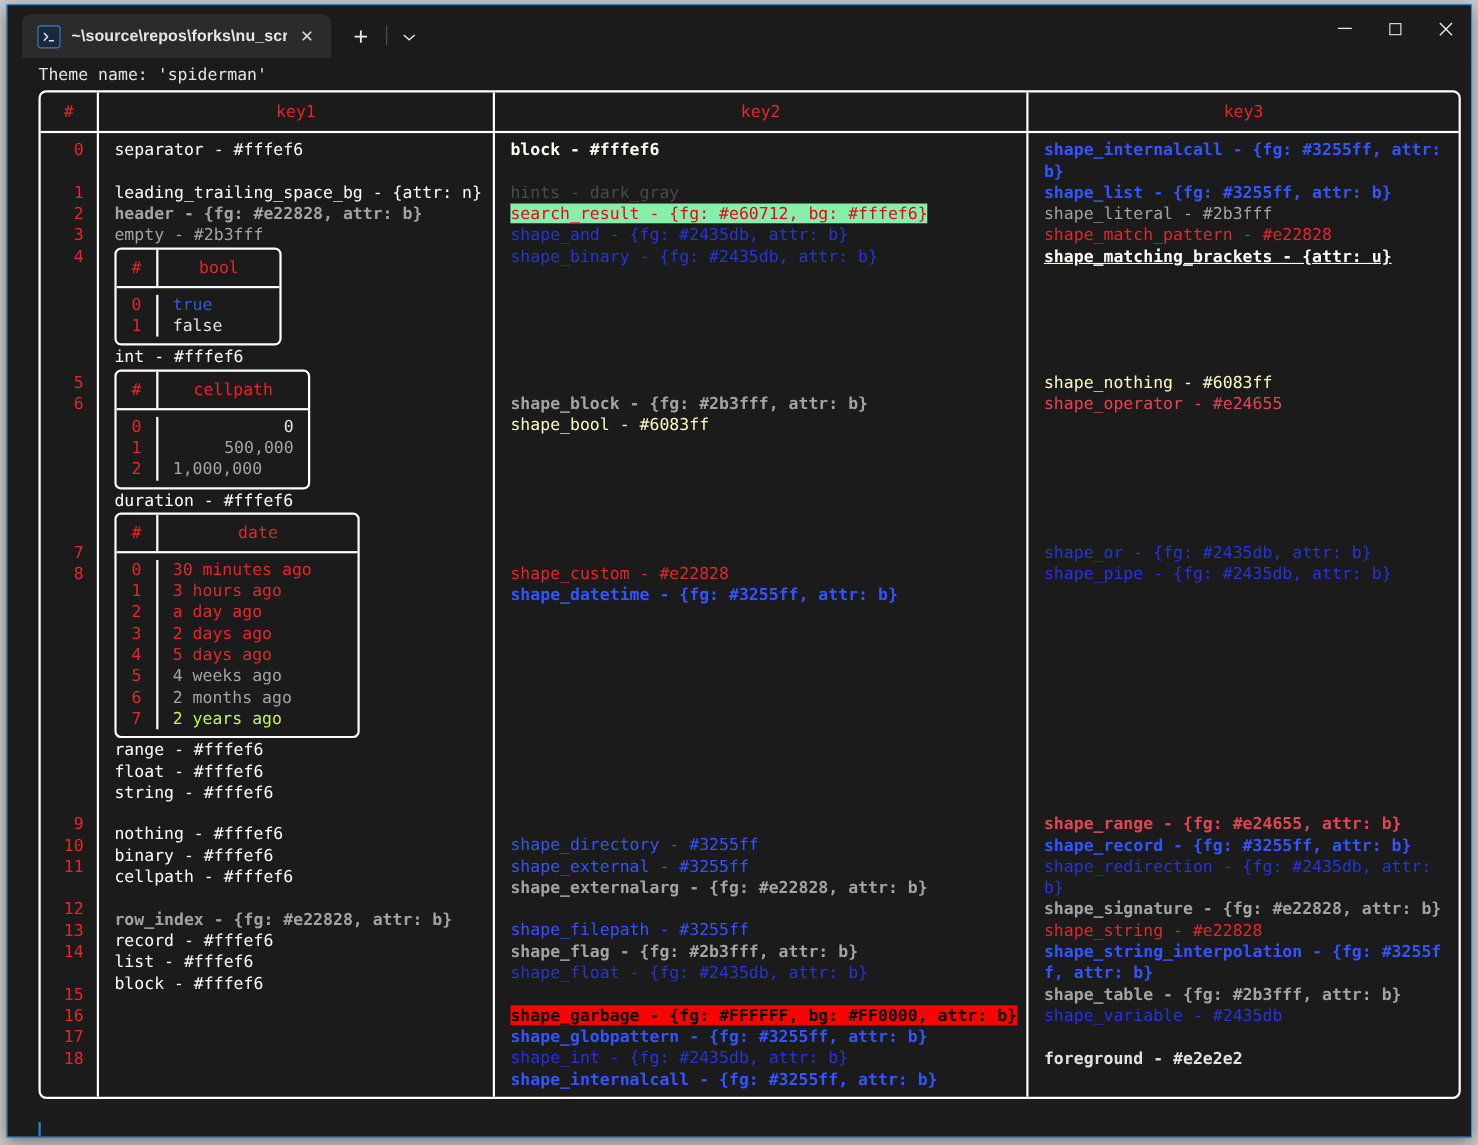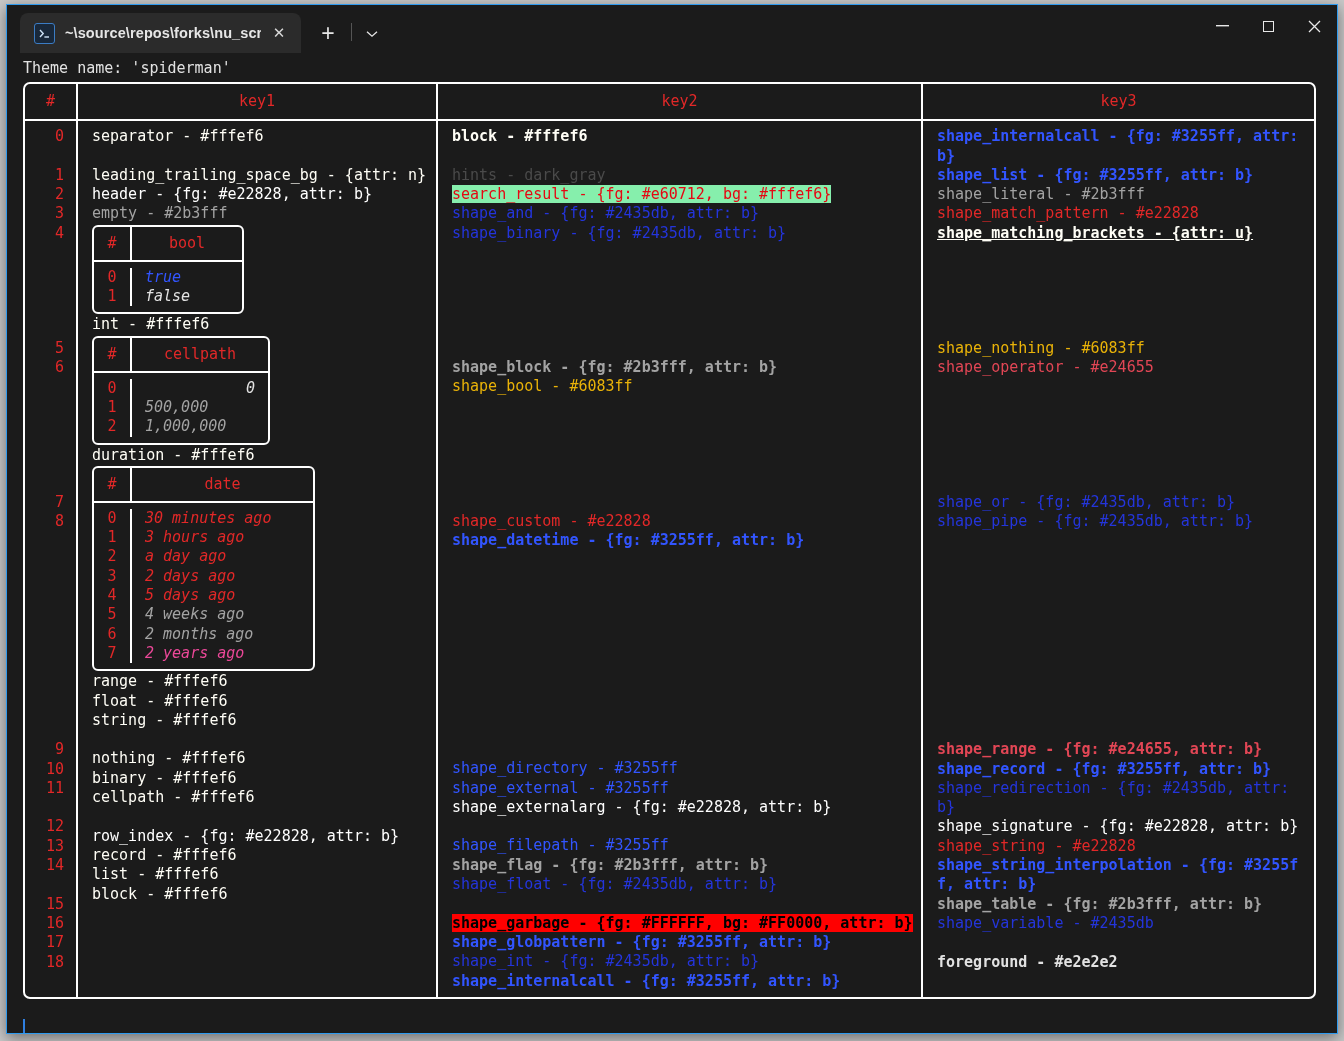--- a/index.html
+++ b/index.html
@@ -35,21 +35,21 @@
 
   .wincontrols{position:absolute;right:0;top:0;display:flex;height:42px;}
   .wc{width:46px;height:42px;display:flex;align-items:center;justify-content:center;color:#e8e8e8;font-family:"Liberation Sans",sans-serif;font-size:14px;}
   .wc.min{font-size:15px;}
   .wc .sq{width:11px;height:11px;border:1.3px solid #e8e8e8;box-sizing:border-box;}
 
   
   .term{
     flex:1 1 auto; background:#1b1b1b; color:#e2e2e2;
     font-family:"DejaVu Sans Mono","Liberation Mono",monospace;
-    font-size:15px; line-height:19.3px; padding:6px 0 0 16px; position:relative; overflow:hidden;
+    font-size:15px; line-height:19.3px; padding:6px 0 0 28px; position:relative; overflow:hidden;
   }
   .themeline{color:#e2e2e2; padding-left:0; margin-bottom:4px; font-size:15px;}
 
   
   .otable{width:1293px; box-sizing:border-box; border:2px solid #ffffff; border-radius:7px; margin-top:1px;}
   .orow{display:flex;}
   .ohead{height:35px;}
   .ohead .ocell{display:flex;align-items:center;justify-content:center;color:#e22828;}
   .hsep{height:2px;background:#ffffff;}
   .ocell{box-sizing:border-box;padding:0;}
@@ -65,45 +65,45 @@
   .col.k1{width:360px;flex:0 0 360px;border-left:2px solid #fff;}
   .col.k2{width:485px;flex:0 0 485px;border-left:2px solid #fff;}
   .col.k3{width:393px;flex:0 0 393px;border-left:2px solid #fff;}
   .ln{height:19.3px;white-space:pre;}
   .ln.wrap{height:auto;white-space:pre-wrap;word-break:break-all;}
   .blank{height:19.3px;}
 
   
   .t-white{color:#fffef6;}
   .t-red{color:#e22828;}
-  .t-redb{color:#ffffff;font-weight:normal;}
+  .t-redb{color:#a3a3a3;font-weight:bold;}
   .t-blue{color:#3255ff;}
   .t-blue2{color:#a3a3a3;}
   .t-blue3{color:#2435db;}
-  .t-lblue{color:#eab308;}
+  .t-lblue{color:#fef9c3;}
   .t-rose{color:#e24655;}
   .t-gray{color:#4a4a4a;}
-  .t-dim{color:#ec4899;}
+  .t-dim{color:#bef264;}
   .t-fg{color:#e2e2e2;}
   .bold{font-weight:bold;}
   .uline{text-decoration:underline;}
   .hl-white{background:#86efac;color:#e60712;}
   .hl-red{background:#ff0000;color:#000000;font-weight:bold;}
 
   
   .ntable{border:2px solid #fff;border-radius:6px;width:fit-content;margin:1px 0 1px 0;box-sizing:border-box;}
   .nhead{display:flex;height:33px;align-items:center;}
   .nsep{height:2px;background:#fff;}
   .nbody{display:flex;padding:6px 0;}
   .ncell{box-sizing:border-box;display:flex;align-items:center;justify-content:center;}
   .nidx{width:36px;flex:0 0 36px;text-align:center;color:#e22828;}
   .ncol{border-left:2px solid #fff;padding:0 13px;}
   .nbody .nidx{display:block;padding-top:0;}
   .nbody .nidx div{height:19.3px;line-height:19.3px;text-align:center;color:#e22828;}
-  .nbody .ncol{display:block;font-style:italic;}
+  .nbody .ncol{display:block;}
   .nbody .ncol div{height:19.3px;line-height:19.3px;white-space:pre;}
   .nhead .nidx{line-height:33px;}
   .nhead .ncol{line-height:33px;color:#e22828;display:flex;align-items:center;justify-content:center;}
 
   .prompt{margin-top:20px;padding-left:0;}
   .caret{display:inline-block;width:2px;height:18px;background:#2f7fe0;vertical-align:middle;}
 </style>
 </head>
 <body>
 
@@ -225,21 +225,21 @@
             </div>
             <div class="nsep"></div>
             <div class="nbody">
               <div class="nidx">
                 <div>0</div>
                 <div>1</div>
                 <div>2</div>
               </div>
               <div class="ncol" style="width:110px;text-align:right">
                 <div class="t-fg" style="text-align:right">0</div>
-                <div class="t-blue2" style="text-align:left">500,000</div>
+                <div class="t-blue2" style="text-align:right">500,000</div>
                 <div class="t-blue2" style="text-align:left">1,000,000</div>
               </div>
             </div>
           </div>
 
           <div class="ln t-white">duration - #fffef6</div>
 
           <div class="ntable">
             <div class="nhead">
               <div class="ncell nidx">#</div>

